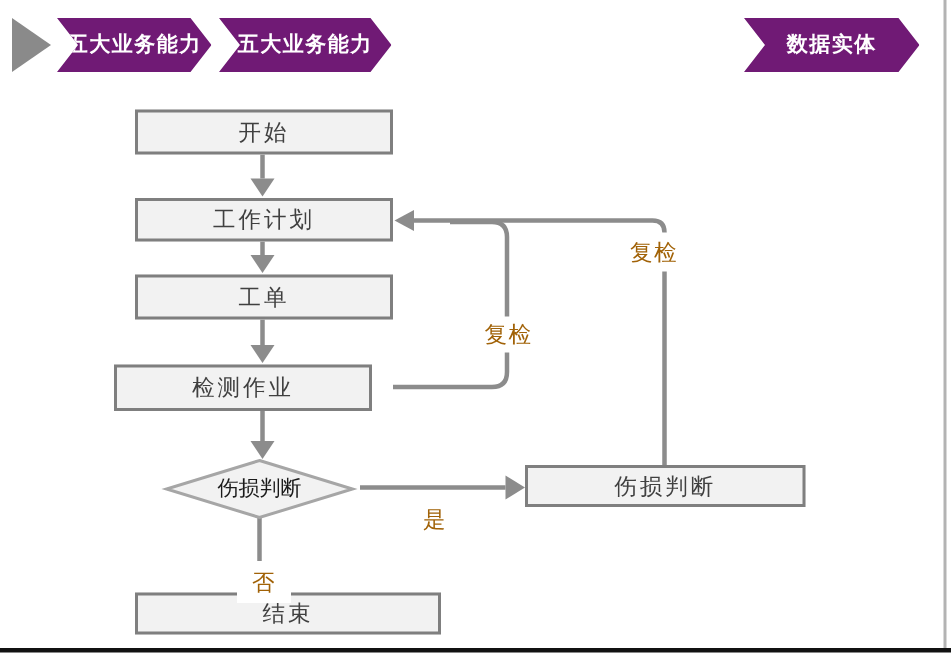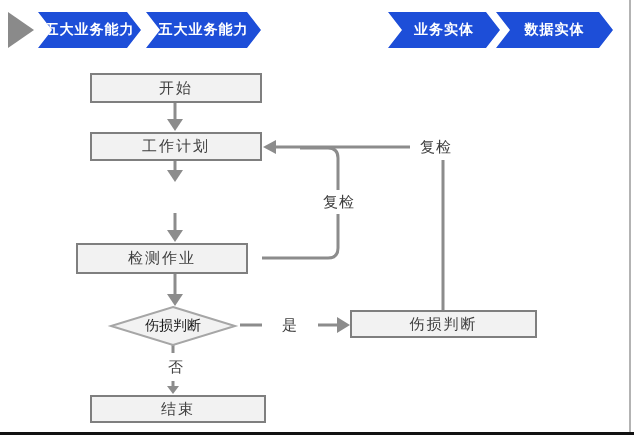--- a/index.html
+++ b/index.html
@@ -1,39 +1,39 @@
 <!DOCTYPE html>
 <html><head>
 <meta charset="utf-8">
 <style>
   * { margin:0; padding:0; box-sizing:border-box; }
   html,body { width:634px; height:439px; background:#ffffff; overflow:hidden;
               font-family:"Liberation Sans","DejaVu Sans",sans-serif; }
   #stage { position:relative; width:634px; height:439px; background:#fff; }
 
   
-  .nav-seg { position:absolute; top:12px; height:36px; background:#1d4ed8;
+  .nav-seg { position:absolute; top:12px; height:36px; background:#701a75;
              color:#ffffff; font-weight:bold; font-size:14px;
              display:flex; align-items:center; justify-content:center;
              clip-path:polygon(0 0, calc(100% - 14px) 0, 100% 50%, calc(100% - 14px) 100%, 0 100%, 14px 50%);
              letter-spacing:1px; }
   .nav-seg.active { background:#2e75b6; }
   .nav-tail { position:absolute; top:12px; height:36px; width:26px; left:8px;
               background:#8a8a8a; clip-path:polygon(0 0, 100% 50%, 0 100%); }
 
   
   .node { position:absolute; background:#f2f2f2; border:2px solid #7f7f7f;
           display:flex; align-items:center; justify-content:center;
           font-size:15px; color:#404040; letter-spacing:2px; }
 
   #svg-layer { position:absolute; left:0; top:0; width:634px; height:439px; }
 
-  .edge-label { position:absolute; background:#ffffff; color:#404040;
+  .edge-label { position:absolute; background:#ffffff; color:#a16207;
                 font-size:15px; display:flex; align-items:center;
-                justify-content:center; letter-spacing:1px; }
+                justify-content:center; letter-spacing:1px;margin-top:21px; }
 
   .diamond-text { position:absolute; left:111px; top:307px; width:124px; height:38px;
                   display:flex; align-items:center; justify-content:center;
                   font-size:14px; color:#1a1a1a; }
 
   .right-border { position:absolute; left:629px; top:0; width:2px; height:433px;
                   background:#b3b3b3; }
   .bottom-rule  { position:absolute; left:0; top:432px; width:634px; height:3px;
                   background:#111111; }
 </style>
@@ -41,23 +41,20 @@
 <body>
 
 <div id="stage">
 
   <div class="nav-tail"></div>
   <div class="nav-seg" style="left:38px;width:103px;">
       <span>五大业务能力</span>
     </div>
   <div class="nav-seg" style="left:146px;width:115px;">
       <span>五大业务能力</span>
-    </div>
-  <div class="nav-seg" style="left:388px;width:112px;">
-      <span>业务实体</span>
     </div>
   <div class="nav-seg" style="left:496px;width:117px;">
       <span>数据实体</span>
     </div>
 
   <svg id="svg-layer" viewBox="0 0 634 439" xmlns="http://www.w3.org/2000/svg">
     <g stroke="#8c8c8c" stroke-width="3" fill="none">
       <path d="M175,103 V119"></path>
       <path d="M175,161 V170"></path>
       <path d="M175,213 V230"></path>
@@ -74,23 +71,24 @@
       <polygon points="175,306 167,294 183,294"></polygon>
       <polygon points="263,147 276,140 276,154"></polygon>
       <polygon points="350,325 337,317 337,333"></polygon>
       <polygon points="173,394 167,386 179,386"></polygon>
     </g>
     <polygon points="173,307 235,326 173,345 111,326" fill="#f2f2f2" stroke="#a6a6a6" stroke-width="2"></polygon>
   </svg>
 
   <div class="node" style="left:90px;top:73px;width:172px;height:30px;">开始</div>
   <div class="node" style="left:90px;top:132px;width:172px;height:29px;">工作计划</div>
+  <div class="node" style="left:90px;top:183px;width:172px;height:30px;">工单</div>
   <div class="node" style="left:76px;top:243px;width:172px;height:31px;">检测作业</div>
   <div class="node" style="left:350px;top:310px;width:187px;height:28px;">伤损判断</div>
-  <div class="node" style="left:90px;top:395px;width:176px;height:28px;">结束</div>
+  <div class="node" style="left:90px;top:395px;width:204px;height:28px;">结束</div>
   <div class="diamond-text">伤损判断</div>
 
   <div class="edge-label" style="left:316px;top:190px;width:46px;height:24px;">复检</div>
   <div class="edge-label" style="left:410px;top:134px;width:52px;height:26px;">复检</div>
   <div class="edge-label" style="left:262px;top:312px;width:56px;height:26px;">是</div>
   <div class="edge-label" style="left:158px;top:353px;width:36px;height:28px;">否</div>
 
   <div class="right-border"></div>
   <div class="bottom-rule"></div>
 </div>

